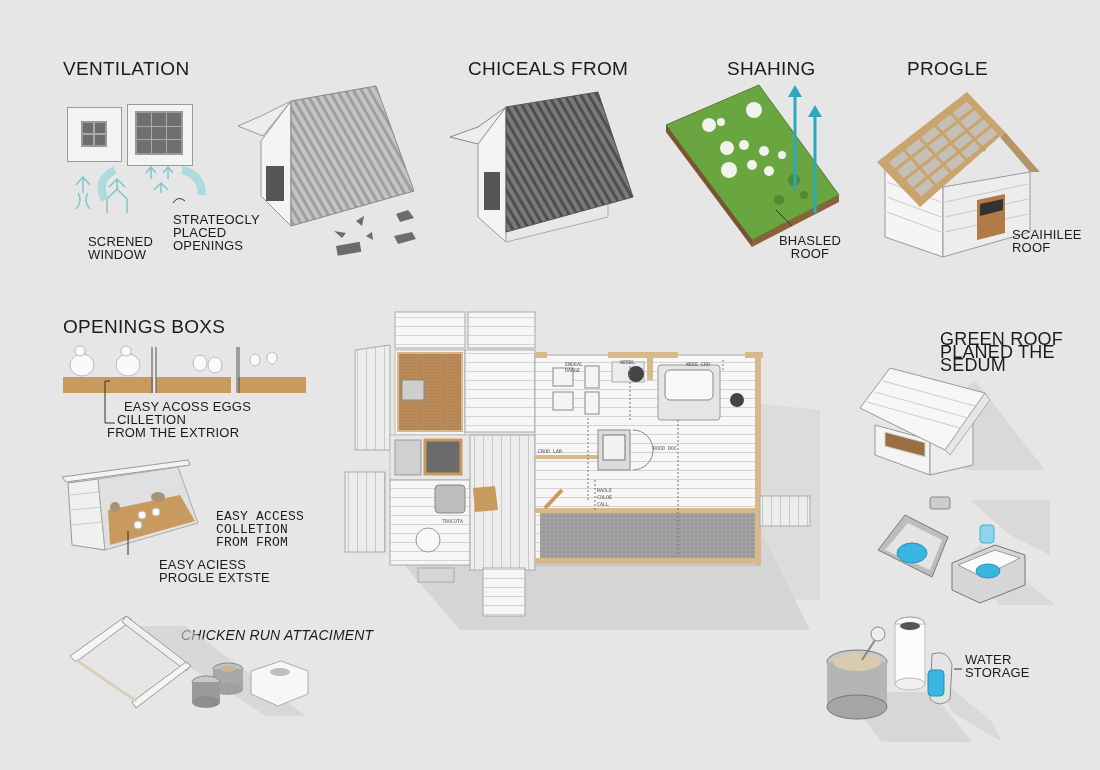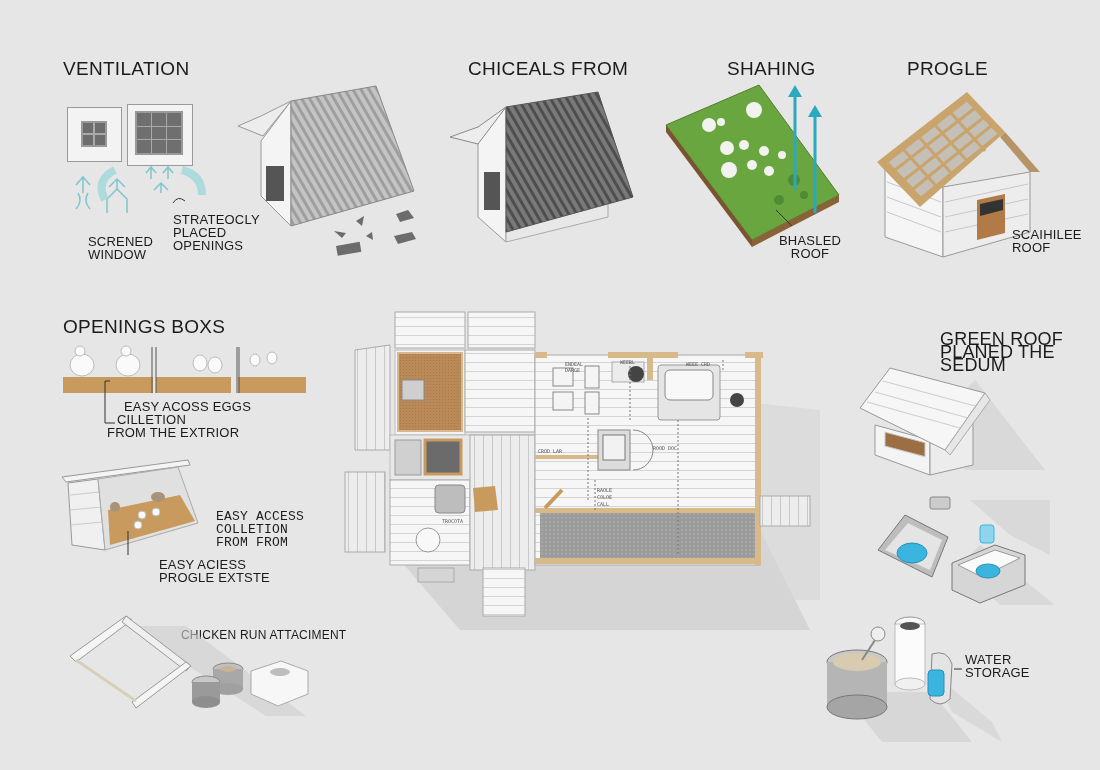--- a/index.html
+++ b/index.html
@@ -202,21 +202,21 @@
 <div class="abs label" style="left:216px;top:510px;font-family:Liberation Mono, monospace;">
   <div>EASY ACCESS</div>
   <div>COLLETION</div>
   <div>FROM FROM</div>
 </div>
 <div class="abs label" style="left:117px;top:558px;margin-left:42px;">
   <div>EASY ACIESS</div>
   <div>PROGLE EXTSTE</div>
 </div>
 
-<div class="abs label" style="left:181px;top:629px;font-size:12px;">CHICKEN RUN ATTACIMENT</div>
+<div class="abs label" style="left:181px;top:629px;font-size:14px;font-style:italic;">CHICKEN RUN ATTACIMENT</div>
 <svg style="left:66px;top:606px;" width="240" height="110">
   <polygon points="60,20 200,110 240,110 120,20" fill="#cfcfcf" opacity="0.6"></polygon>
   <polygon points="4,50 60,10 66,14 10,56" fill="#f5f5f5" stroke="#999"></polygon>
   <polygon points="60,10 125,60 120,65 56,16" fill="#efefef" stroke="#999"></polygon>
   <polygon points="125,60 70,102 66,96 120,56" fill="#f5f5f5" stroke="#999"></polygon>
   <line x1="10" y1="54" x2="70" y2="95" stroke="#d8cfb8" stroke-width="3"></line>
   <g>
     <ellipse cx="162" cy="63" rx="15" ry="6" fill="#c0c0c0" stroke="#888"></ellipse>
     <rect x="147" y="63" width="30" height="20" fill="#a8a8a8"></rect>
       <ellipse cx="162" cy="83" rx="15" ry="6" fill="#a0a0a0"></ellipse>

